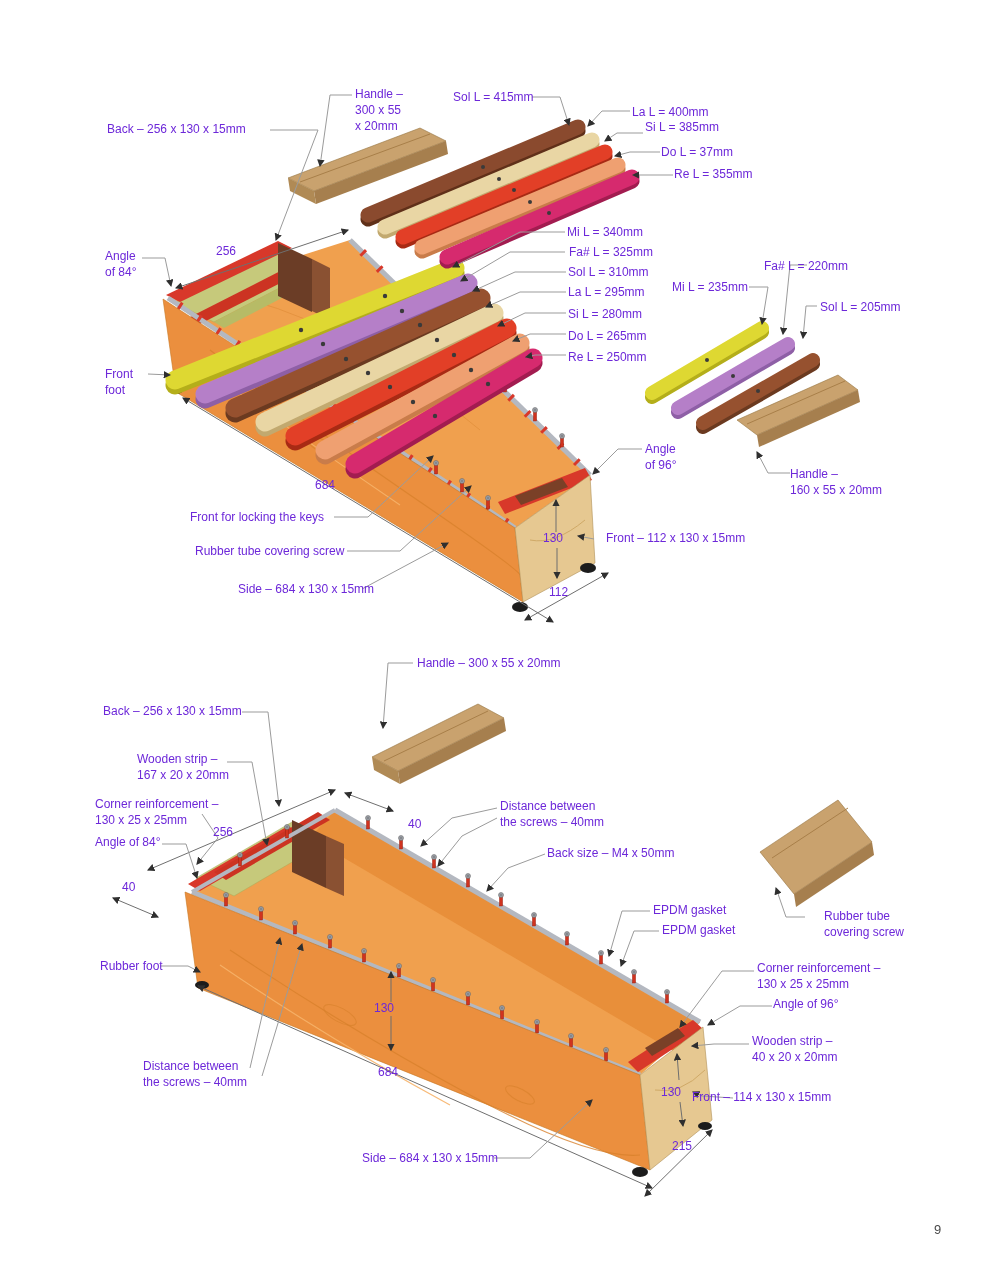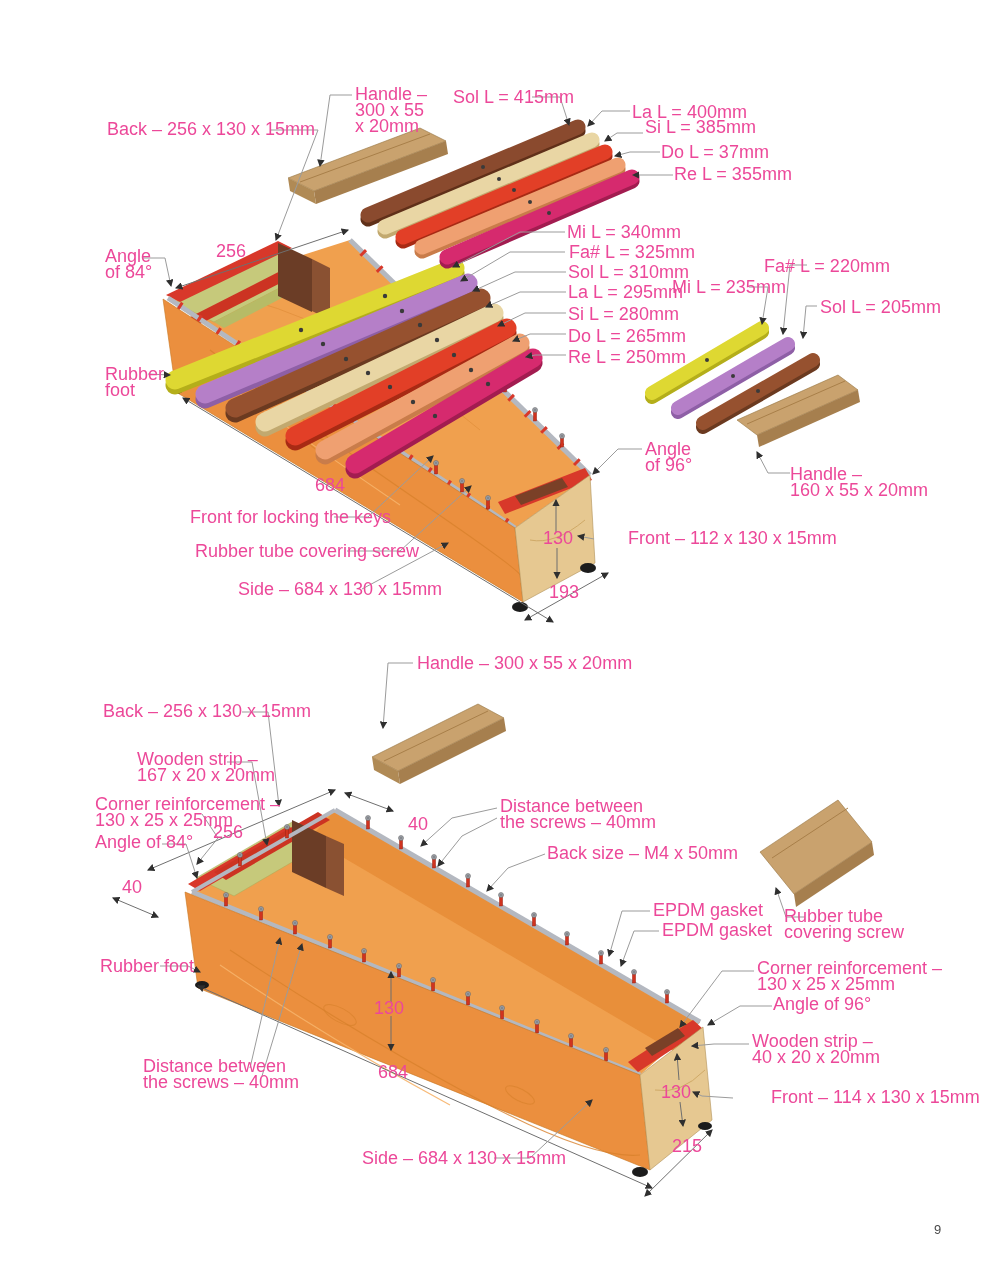--- a/index.html
+++ b/index.html
@@ -1,19 +1,19 @@
 <!DOCTYPE html>
 <html><head>
 <meta charset="utf-8">
 <style>
   html,body{margin:0;padding:0;background:#ffffff;}
   .page{position:relative;width:988px;height:1280px;background:#ffffff;overflow:hidden;
         font-family:"Liberation Sans", sans-serif;}
   .canvas{position:absolute;left:0;top:0;width:988px;height:1280px;}
-  .lbl{position:absolute;font-size:18px;line-height:16px;color:#ec4899;
+  .lbl{position:absolute;font-size:12px;line-height:16px;color:#6d28d9;
        white-space:pre-line;letter-spacing:0;}
   .pageno{position:absolute;font-size:13px;color:#4a4a4a;}
 </style>
 </head>
 <body>
 
 <div class="page">
 
 <svg class="canvas" viewBox="0 0 988 1280" width="988" height="1280">
   <defs>
@@ -304,29 +304,29 @@
 <div class="lbl" style="left:567px;top:224px">Mi L = 340mm</div>
 <div class="lbl" style="left:569px;top:244px">Fa# L = 325mm</div>
 <div class="lbl" style="left:568px;top:264px">Sol L = 310mm</div>
 <div class="lbl" style="left:568px;top:284px">La L = 295mm</div>
 <div class="lbl" style="left:568px;top:306px">Si L = 280mm</div>
 <div class="lbl" style="left:568px;top:328px">Do L = 265mm</div>
 <div class="lbl" style="left:568px;top:349px">Re L = 250mm</div>
 <div class="lbl" style="left:105px;top:248px">Angle
 of 84°</div>
 <div class="lbl" style="left:216px;top:243px">256</div>
-<div class="lbl" style="left:105px;top:366px">Rubber
+<div class="lbl" style="left:105px;top:366px">Front
 foot</div>
 <div class="lbl" style="left:315px;top:477px">684</div>
 <div class="lbl" style="left:190px;top:509px">Front for locking the keys</div>
 <div class="lbl" style="left:195px;top:543px">Rubber tube covering screw</div>
 <div class="lbl" style="left:238px;top:581px">Side – 684 x 130 x 15mm</div>
-<div class="lbl" style="left:628px;top:530px">Front – 112 x 130 x 15mm</div>
+<div class="lbl" style="left:606px;top:530px">Front – 112 x 130 x 15mm</div>
 <div class="lbl" style="left:543px;top:530px">130</div>
-<div class="lbl" style="left:549px;top:584px">193</div>
+<div class="lbl" style="left:549px;top:584px">112</div>
 <div class="lbl" style="left:645px;top:441px">Angle
 of 96°</div>
 <div class="lbl" style="left:672px;top:279px">Mi L = 235mm</div>
 <div class="lbl" style="left:764px;top:258px">Fa# L = 220mm</div>
 <div class="lbl" style="left:820px;top:299px">Sol L = 205mm</div>
 <div class="lbl" style="left:790px;top:466px">Handle –
 160 x 55 x 20mm</div>
 
 <div class="lbl" style="left:417px;top:655px">Handle – 300 x 55 x 20mm</div>
 <div class="lbl" style="left:103px;top:703px">Back – 256 x 130 x 15mm</div>
@@ -336,28 +336,28 @@
 130 x 25 x 25mm</div>
 <div class="lbl" style="left:95px;top:834px">Angle of 84°</div>
 <div class="lbl" style="left:213px;top:824px">256</div>
 <div class="lbl" style="left:122px;top:879px">40</div>
 <div class="lbl" style="left:408px;top:816px">40</div>
 <div class="lbl" style="left:500px;top:798px">Distance between
 the screws – 40mm</div>
 <div class="lbl" style="left:547px;top:845px">Back size – M4 x 50mm</div>
 <div class="lbl" style="left:653px;top:902px">EPDM gasket</div>
 <div class="lbl" style="left:662px;top:922px">EPDM gasket</div>
-<div class="lbl" style="left:784px;top:908px">Rubber tube
+<div class="lbl" style="left:824px;top:908px">Rubber tube
 covering screw</div>
 <div class="lbl" style="left:757px;top:960px">Corner reinforcement –
 130 x 25 x 25mm</div>
 <div class="lbl" style="left:773px;top:996px">Angle of 96°</div>
 <div class="lbl" style="left:752px;top:1033px">Wooden strip –
 40 x 20 x 20mm</div>
-<div class="lbl" style="left:771px;top:1089px">Front – 114 x 130 x 15mm</div>
+<div class="lbl" style="left:692px;top:1089px">Front – 114 x 130 x 15mm</div>
 <div class="lbl" style="left:661px;top:1084px">130</div>
 <div class="lbl" style="left:672px;top:1138px">215</div>
 <div class="lbl" style="left:100px;top:958px">Rubber foot</div>
 <div class="lbl" style="left:374px;top:1000px">130</div>
 <div class="lbl" style="left:143px;top:1058px">Distance between
 the screws – 40mm</div>
 <div class="lbl" style="left:378px;top:1064px">684</div>
 <div class="lbl" style="left:362px;top:1150px">Side – 684 x 130 x 15mm</div>
 
 <div class="pageno" style="left:934px;top:1222px">9</div>

